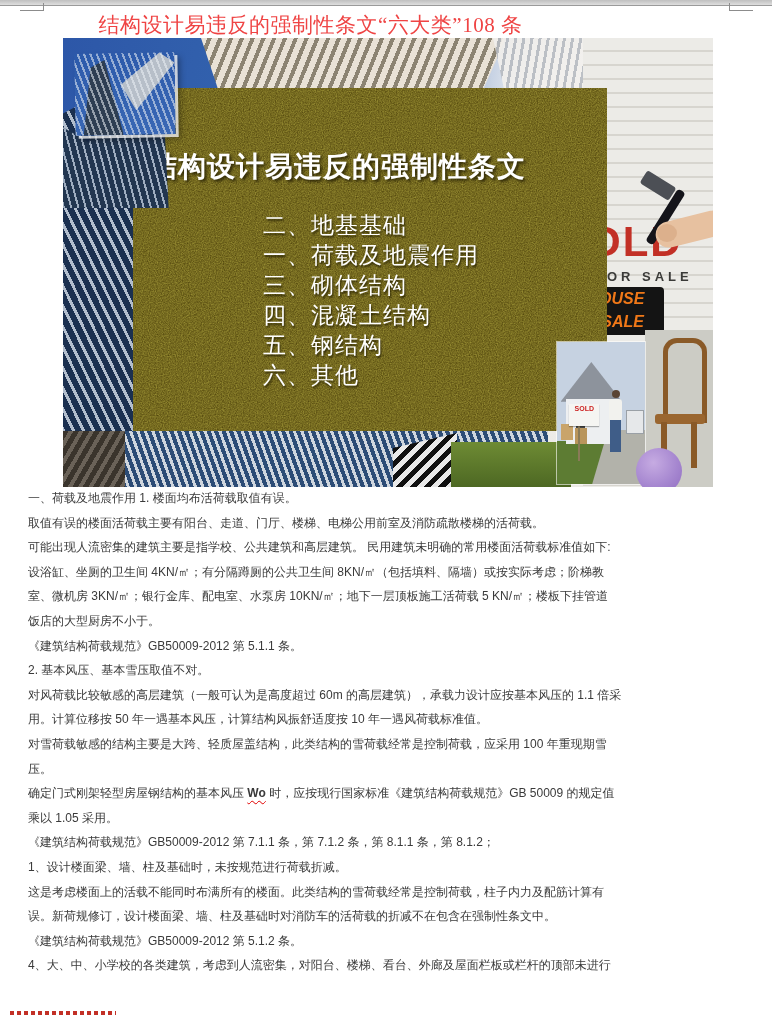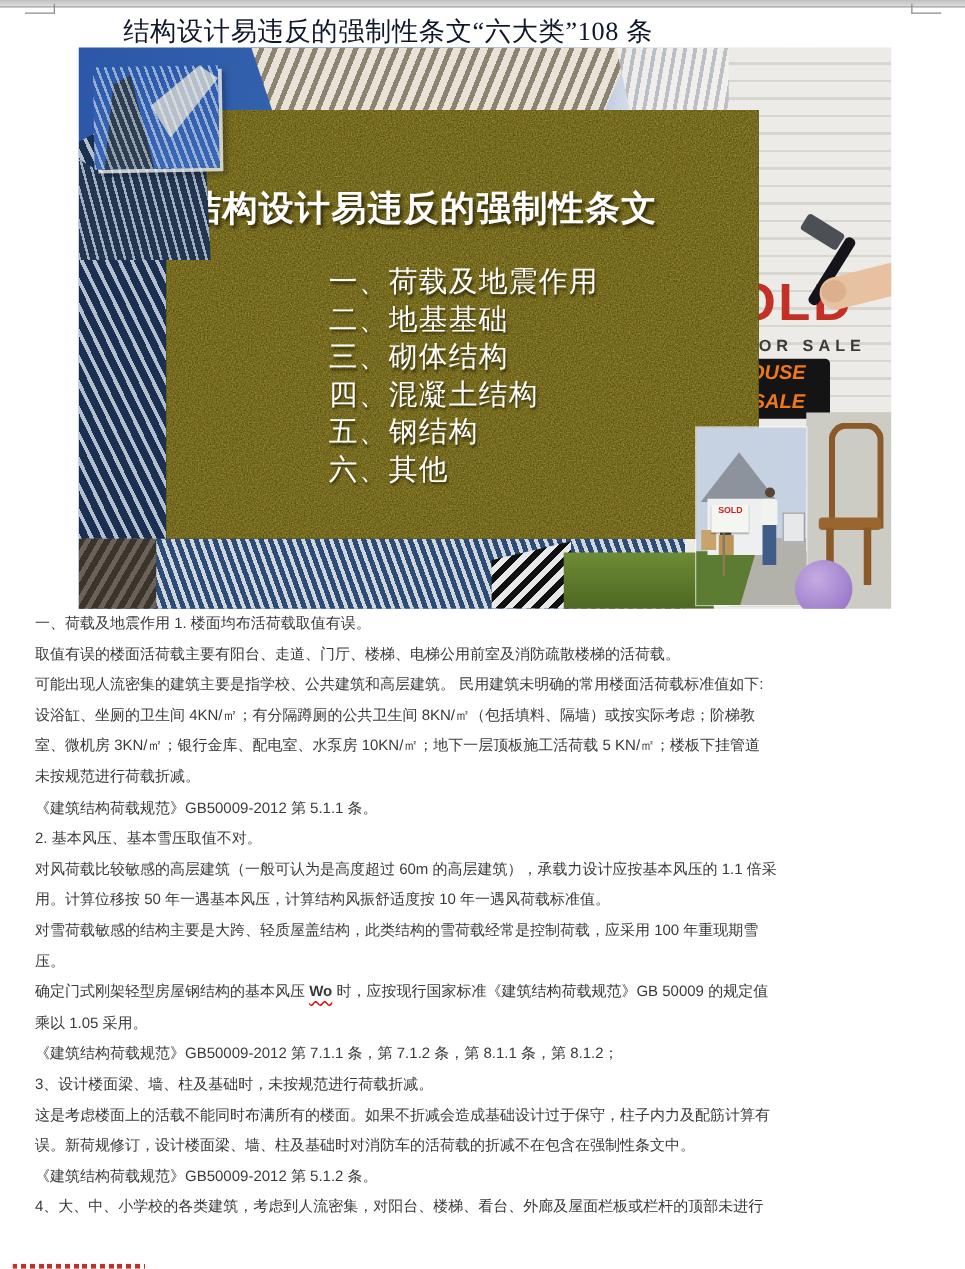--- a/index.html
+++ b/index.html
@@ -11,21 +11,21 @@
   .top-band{position:absolute;left:0;top:0;width:772px;height:5px;
             background:linear-gradient(#bfbfbf,#dedede);border-bottom:1px solid #9a9a9a;}
   .crop-left{position:absolute;left:20px;top:3px;width:23px;height:7px;
              border-bottom:1px solid #8c8c8c;border-right:1px solid #8c8c8c;}
   .crop-right{position:absolute;left:729px;top:3px;width:23px;height:7px;
               border-bottom:1px solid #8c8c8c;border-left:1px solid #8c8c8c;}
 
   
   .doc-title{position:absolute;left:0;top:12px;width:621px;text-align:center;
              font-family:"Liberation Serif",serif;font-size:21px;line-height:26px;
-             color:#0f172a;letter-spacing:0.5px;white-space:nowrap;}
+             color:#ef4444;letter-spacing:0.5px;white-space:nowrap;}
 
   
   .slide{position:absolute;left:63px;top:38px;width:650px;height:449px;overflow:hidden;
          background:linear-gradient(100deg,#2d57a8 0%,#3363ae 28%,#527cba 44%,
                     #93aace 55%,#d9dfe8 65%,#edebe7 74%,#eae8e4 100%);}
   .slide *{position:absolute;}
 
   
   .cloud{left:380px;top:0;width:270px;height:140px;
          background:radial-gradient(ellipse at 60% 30%,rgba(255,255,255,.9),rgba(255,255,255,0) 70%);}
@@ -191,22 +191,22 @@
           <feTurbulence type="fractalNoise" baseFrequency="0.85" numOctaves="2" stitchTiles="stitch"></feTurbulence>
           <feColorMatrix type="matrix" values="0 0 0 0 0.72  0 0 0 0 0.66  0 0 0 0 0.10  0 0 0 1.1 0"></feColorMatrix>
           <feComposite operator="in" in2="SourceGraphic"></feComposite>
         </filter>
         <rect width="474" height="343" fill="#4a3e08"></rect>
         <rect width="474" height="343" filter="url(#noiseF)" opacity="0.55"></rect>
       </svg>
     </div>
     <div class="slide-title">结构设计易违反的强制性条文</div>
     <div class="slide-list">
+        <div class="slide-item">二、地基基础</div>
         <div class="slide-item">一、荷载及地震作用</div>
-        <div class="slide-item">二、地基基础</div>
         <div class="slide-item">三、砌体结构</div>
         <div class="slide-item">四、混凝土结构</div>
         <div class="slide-item">五、钢结构</div>
         <div class="slide-item">六、其他</div>
       </div>
 
     <div class="bldg-twin">
         <div class="stripes"></div>
       </div>
     <div class="inset-tl">
@@ -238,32 +238,32 @@
 
     <div class="purple-circle"></div>
   </div>
 
   <div class="body-text">
       <div class="bline">一、荷载及地震作用 1. 楼面均布活荷载取值有误。</div>
       <div class="bline">取值有误的楼面活荷载主要有阳台、走道、门厅、楼梯、电梯公用前室及消防疏散楼梯的活荷载。</div>
       <div class="bline">可能出现人流密集的建筑主要是指学校、公共建筑和高层建筑。 民用建筑未明确的常用楼面活荷载标准值如下:</div>
       <div class="bline">设浴缸、坐厕的卫生间 4KN/㎡；有分隔蹲厕的公共卫生间 8KN/㎡（包括填料、隔墙）或按实际考虑；阶梯教</div>
       <div class="bline">室、微机房 3KN/㎡；银行金库、配电室、水泵房 10KN/㎡；地下一层顶板施工活荷载 5 KN/㎡；楼板下挂管道</div>
-      <div class="bline">未按规范进行荷载折减。</div>
+      <div class="bline">饭店的大型厨房不小于。</div>
       <div class="bline">《建筑结构荷载规范》GB50009-2012 第 5.1.1 条。</div>
       <div class="bline">2. 基本风压、基本雪压取值不对。</div>
       <div class="bline">对风荷载比较敏感的高层建筑（一般可认为是高度超过 60m 的高层建筑），承载力设计应按基本风压的 1.1 倍采</div>
       <div class="bline">用。计算位移按 50 年一遇基本风压，计算结构风振舒适度按 10 年一遇风荷载标准值。</div>
       <div class="bline">对雪荷载敏感的结构主要是大跨、轻质屋盖结构，此类结构的雪荷载经常是控制荷载，应采用 100 年重现期雪</div>
       <div class="bline">压。</div>
       <div class="bline"><span>确定门式刚架轻型房屋钢结构的基本风压 </span><span class="miss">Wo</span><span> 时，应按现行国家标准《建筑结构荷载规范》GB 50009 的规定值</span></div>
       <div class="bline">乘以 1.05 采用。</div>
       <div class="bline">《建筑结构荷载规范》GB50009-2012 第 7.1.1 条，第 7.1.2 条，第 8.1.1 条，第 8.1.2；</div>
-      <div class="bline">3、设计楼面梁、墙、柱及基础时，未按规范进行荷载折减。</div>
-      <div class="bline">这是考虑楼面上的活载不能同时布满所有的楼面。如果不折减会造成基础设计过于保守，柱子内力及配筋计算有</div>
+      <div class="bline">1、设计楼面梁、墙、柱及基础时，未按规范进行荷载折减。</div>
+      <div class="bline">这是考虑楼面上的活载不能同时布满所有的楼面。此类结构的雪荷载经常是控制荷载，柱子内力及配筋计算有</div>
       <div class="bline">误。新荷规修订，设计楼面梁、墙、柱及基础时对消防车的活荷载的折减不在包含在强制性条文中。</div>
       <div class="bline">《建筑结构荷载规范》GB50009-2012 第 5.1.2 条。</div>
       <div class="bline">4、大、中、小学校的各类建筑，考虑到人流密集，对阳台、楼梯、看台、外廊及屋面栏板或栏杆的顶部未进行</div>
     </div>
 
   <div class="spell-frag">
     <div class="wave"></div>
   </div>
 
 </div>

